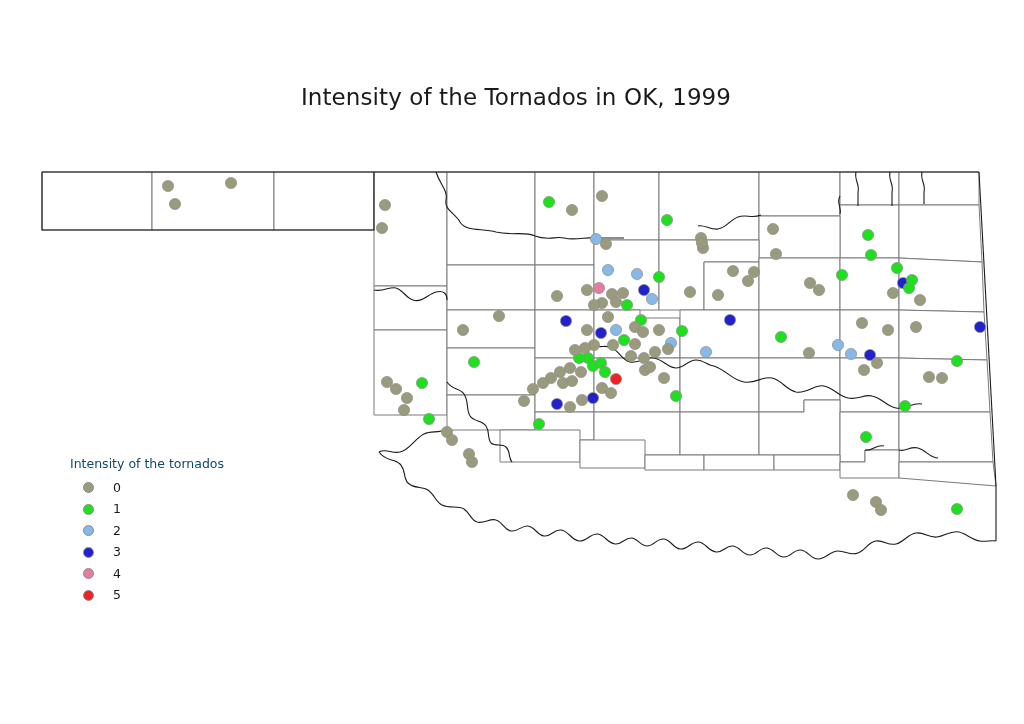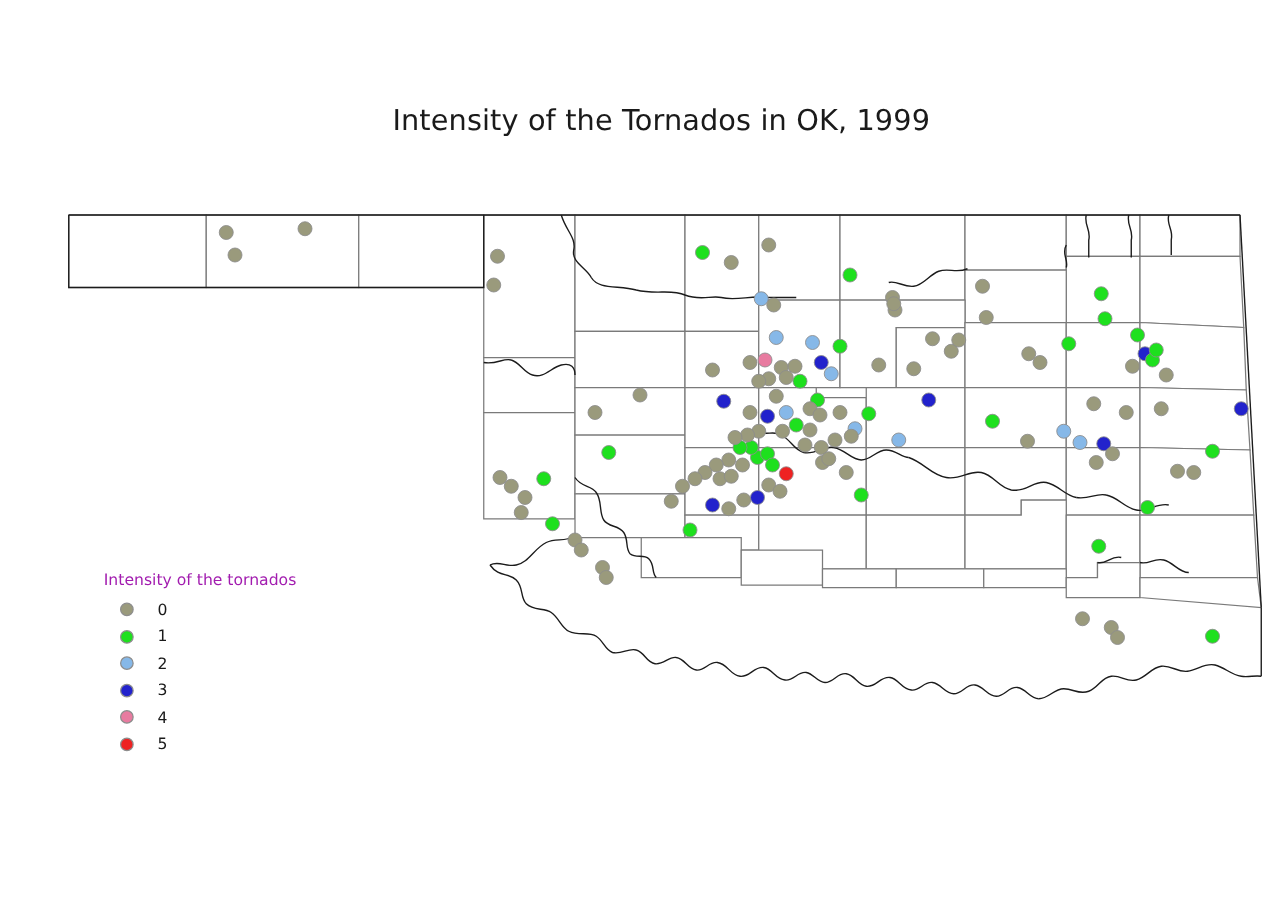--- a/index.html
+++ b/index.html
@@ -3,39 +3,39 @@
 <meta charset="utf-8">
 <style>
   html,body{margin:0;padding:0;}
   body{
     width:1024px;height:724px;
     background:#ffffff;
     font-family:"DejaVu Sans", sans-serif;
     overflow:hidden;
     position:relative;
   }
-  #stage{position:absolute;left:17px;top:0;width:951px;height:724px;}
+  #stage{position:absolute;left:4px;top:0;width:951px;height:724px;}
   #chart-title{
     position:absolute;left:0;top:84px;width:1024px;
     text-align:center;
     font-size:23px;
     color:#1a1a1a;
     font-weight:400;
     letter-spacing:.1px;
   }
   #map-area{position:absolute;left:0;top:0;width:1024px;height:724px;}
   svg{display:block;}
   .county{fill:#ffffff;stroke:#7a7a7a;stroke-width:1;}
   .natline{fill:none;stroke:#1b1b1b;stroke-width:1.1;}
   .pt{stroke:#8d8d8d;stroke-width:.7;}
   #legend{
     position:absolute;left:66px;top:456px;width:240px;
   }
   #legend-title{
-    font-size:12.5px;color:#a21caf;margin-bottom:6px;white-space:nowrap;
+    font-size:12.5px;color:#0c4a6e;margin-bottom:6px;white-space:nowrap;
   }
   .legend-row{
     display:flex;align-items:center;height:21.5px;
   }
   .legend-swatch{
     width:11px;height:11px;border-radius:50%;
     margin-left:13px;margin-right:19px;
     border:.7px solid #8d8d8d;
     box-sizing:border-box;
     flex:0 0 auto;

